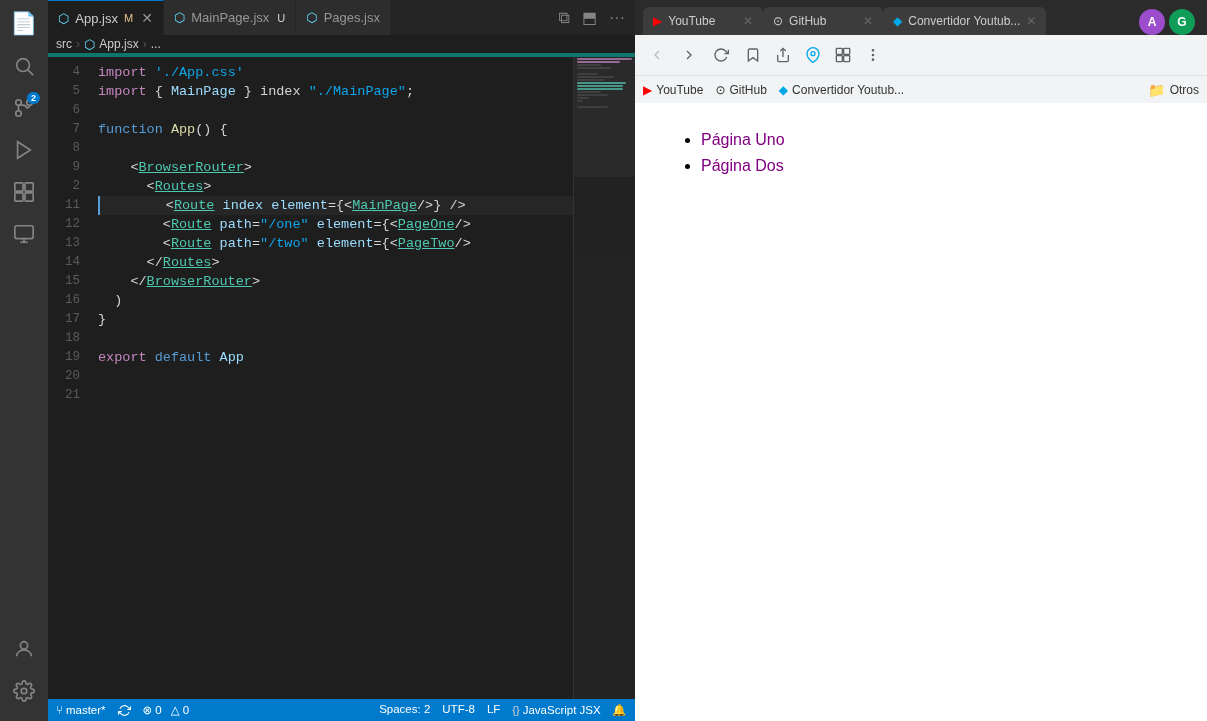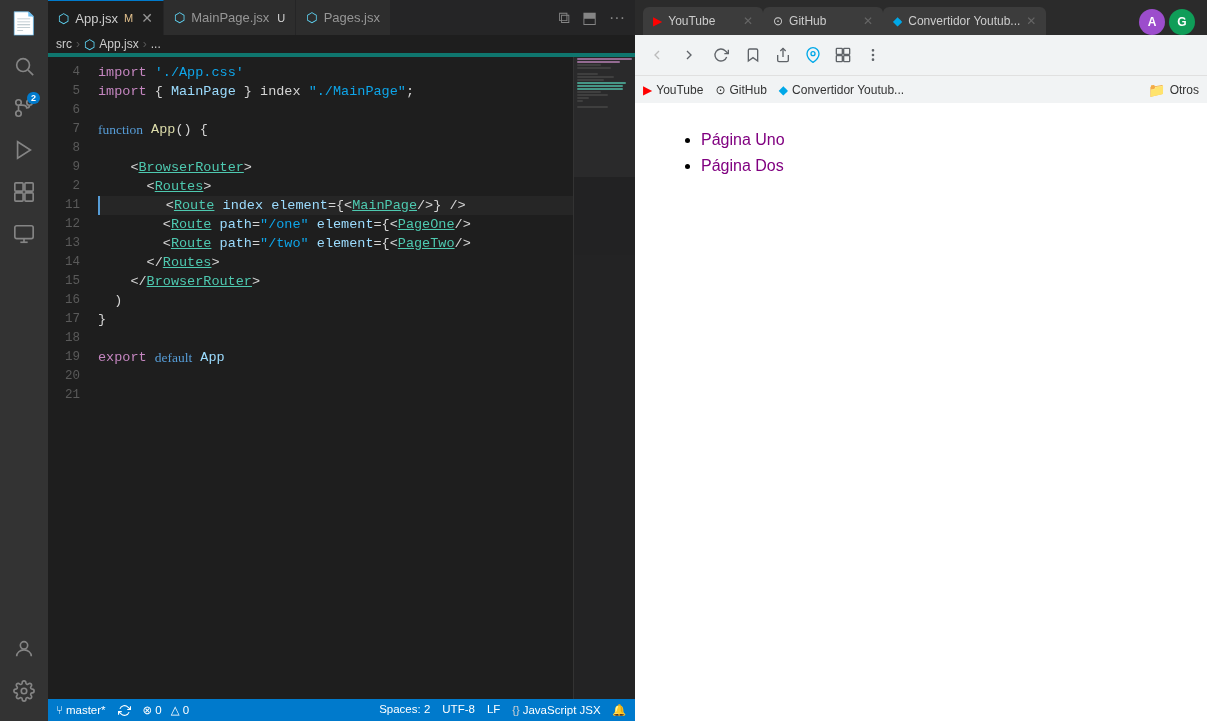--- a/index.html
+++ b/index.html
@@ -140,21 +140,21 @@
     #code-content {
       flex: 1;
       padding: 6px 0 6px 10px;
       overflow: auto;
       color: #d4d4d4;
     }
     .code-line { height: 19px; white-space: pre; display: flex; }
     .code-line.active-line { background: rgba(255,255,255,0.04); }
     
     .kw { color: #c586c0; } 
-    .kw2 { color: #569cd6; font-family: Liberation Serif, serif; } 
+    .kw2 { color: #569cd6; } 
     .str { color: #0ea5e9; }
     .attr { color: #9cdcfe; }
     .fn { color: #dcdcaa; }
     .jsx-comp { color: #4ec9b0; text-decoration: underline; }
 
     
     #status-bar {
       height: 22px;
       background: #007acc;
       display: flex;

